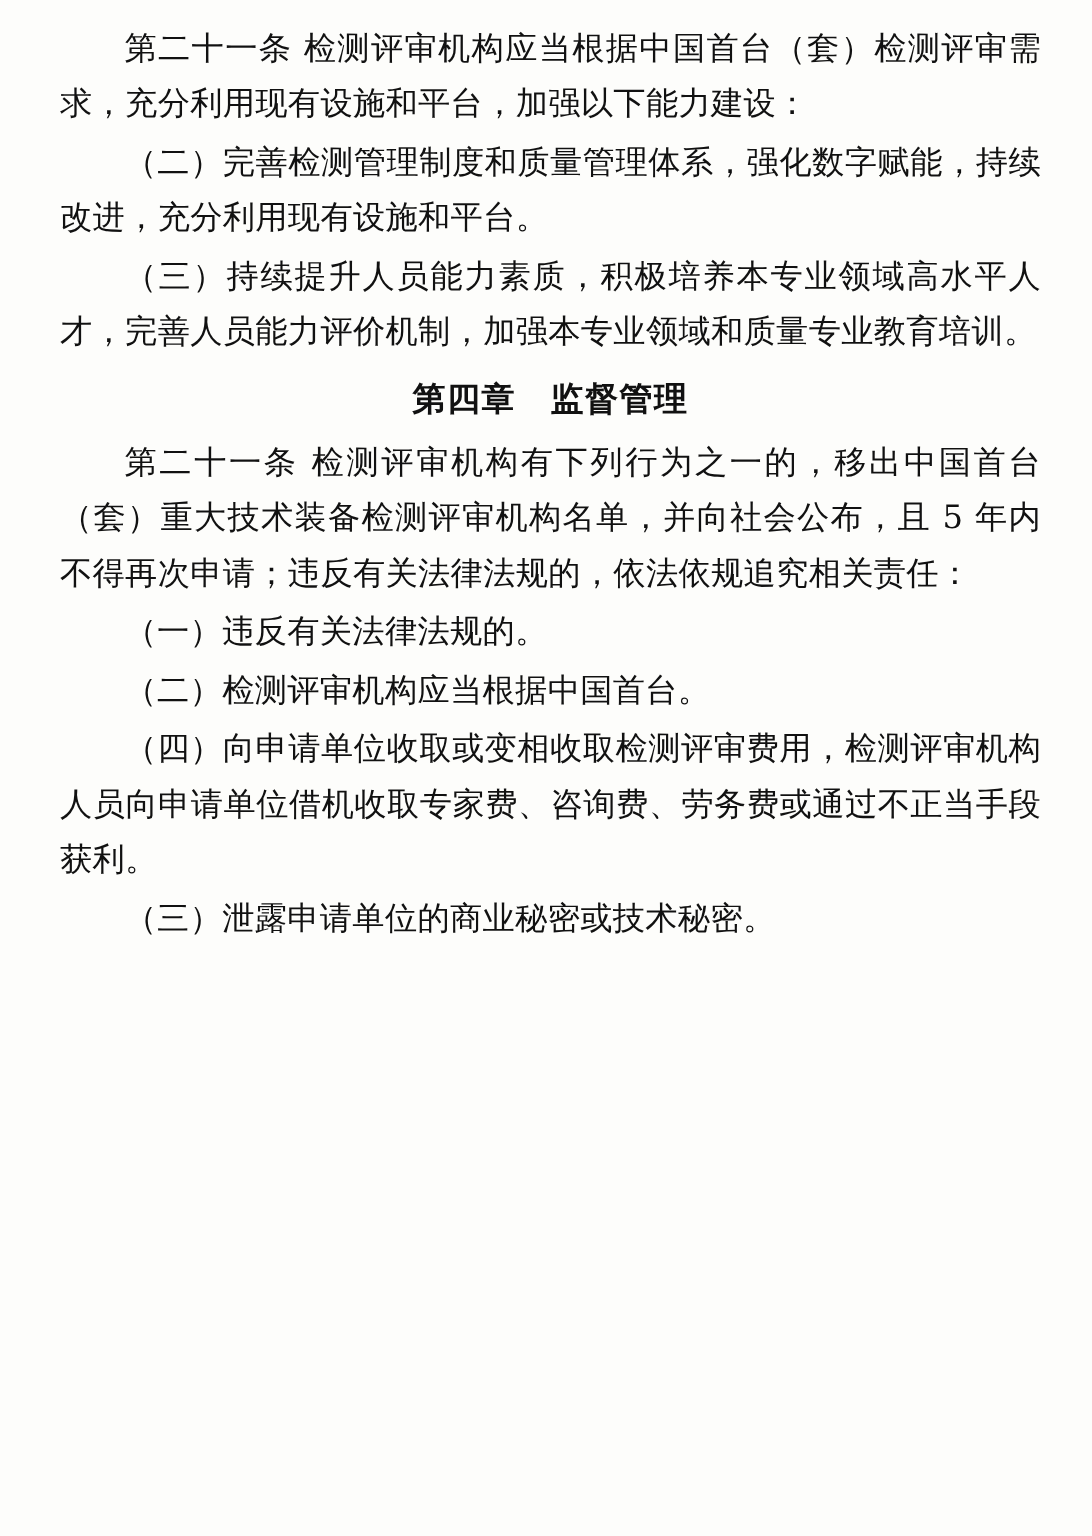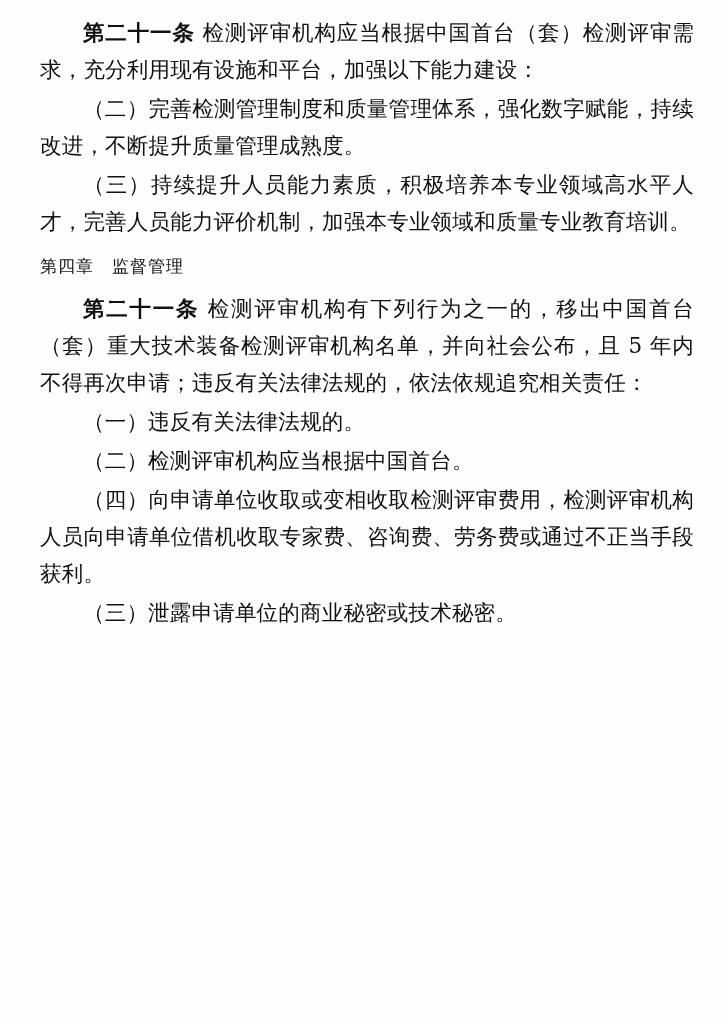--- a/index.html
+++ b/index.html
@@ -32,44 +32,44 @@
     line-height: 37px;
     text-align: justify;
     text-justify: inter-ideograph;
     letter-spacing: 0.2px;
     word-break: break-all;
   }
   p.indent {
     text-indent: 2em;
   }
   .art-title {
-    font-weight: bold;
+    font-weight: normal;
   }
   p.chapter {
     margin: 6px 0 4px 0;
-    font-size: 17px;
+    font-size: 22px;
     line-height: 40px;
-    font-weight: normal;
-    text-align: left;
+    font-weight: bold;
+    text-align: center;
     letter-spacing: 1px;
   }
   .nowrap-label {
     white-space: nowrap;
   }
 </style>
 </head>
 <body>
 
 <div id="page">
   <div class="doc-body">
 
     <p class="para indent"><span class="art-title nowrap-label">第二十一条</span>&nbsp;<span>检测评审机构应当根据中国首台（套）检测评审需求，充分利用现有设施和平台，加强以下能力建设：</span></p>
 
 
-    <p class="para indent"><span>（二）完善检测管理制度和质量管理体系，强化数字赋能，持续改进，不断提升质量管理成熟度。</span></p>
+    <p class="para indent"><span>（二）完善检测管理制度和质量管理体系，强化数字赋能，持续改进，充分利用现有设施和平台。</span></p>
 
     <p class="para indent"><span>（三）持续提升人员能力素质，积极培养本专业领域高水平人才，完善人员能力评价机制，加强本专业领域和质量专业教育培训。</span></p>
 
     <p class="chapter">第四章　监督管理</p>
 
 
     <p class="para indent"><span class="art-title nowrap-label">第二十一条</span>&nbsp;<span>检测评审机构有下列行为之一的，移出中国首台（套）重大技术装备检测评审机构名单，并向社会公布，且 5 年内不得再次申请；违反有关法律法规的，依法依规追究相关责任：</span></p>
 
     <p class="para indent"><span>（一）违反有关法律法规的。</span></p>
 

